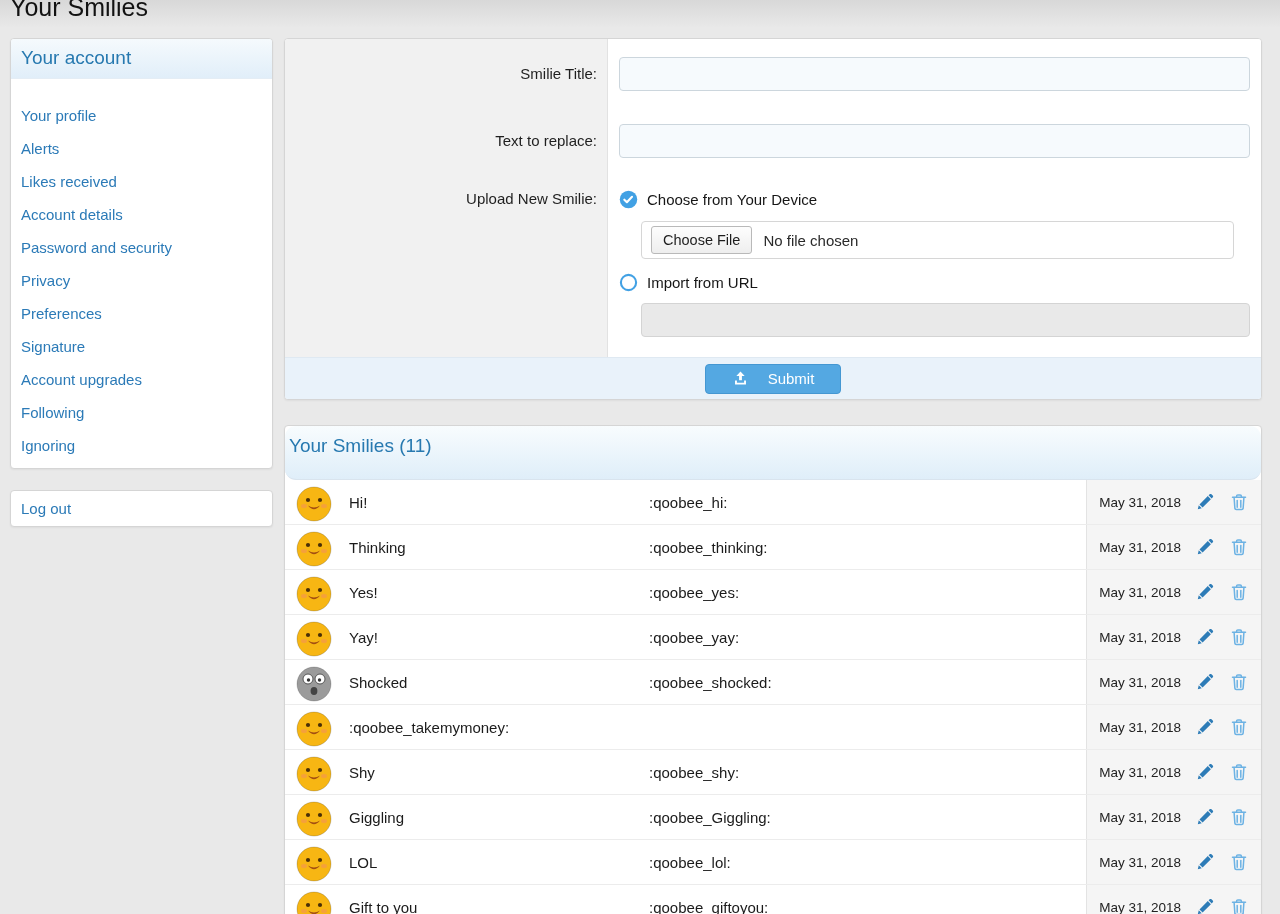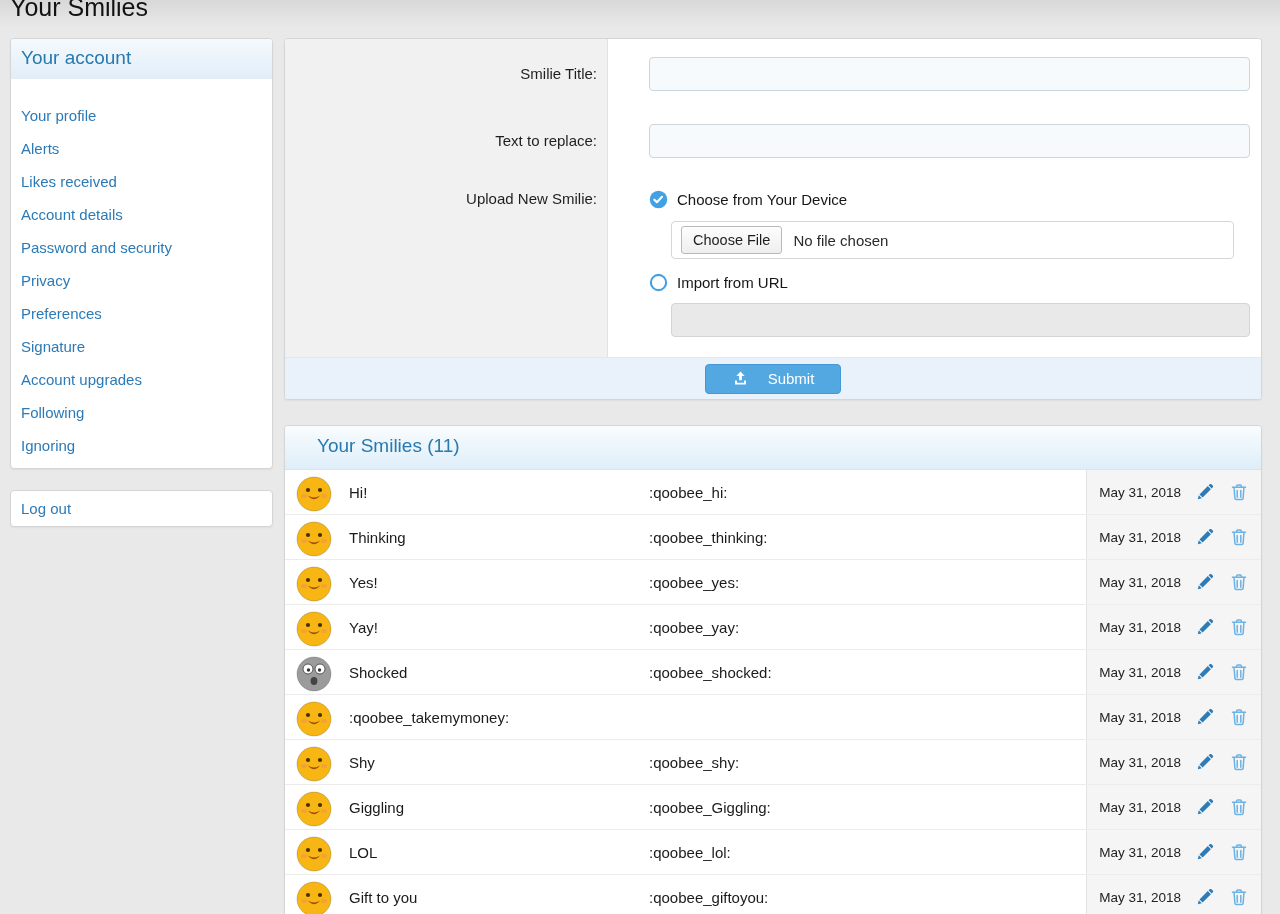--- a/index.html
+++ b/index.html
@@ -31,21 +31,21 @@
   .logout-box { margin-top:21px; }
   .logout-box .side-item { padding:9px 10px; }
 
   
   .main { position:absolute; left:284px; top:38px; width:978px; z-index:1; }
   .panel { background:#fff; border:1px solid #d5d5d5; border-radius:4px;
     overflow:hidden; box-shadow:0 1px 2px rgba(0,0,0,0.05); }
 
   .form-body { background:linear-gradient(to right,
       #f1f1f1 322px, #e2e2e2 322px, #e2e2e2 323px, #fff 323px); }
-  .f-row { display:flex;gap:30px; }
+  .f-row { display:flex; }
   .f-label { width:323px; flex:none; padding-right:11px; text-align:right;
     font-size:15px; color:#1f1f1f; }
   .f-content { flex:1; padding:0 11px; }
   .row-title { padding-top:18px; }
   .row-title .f-label { line-height:34px; }
   .row-replace { margin-top:33px; }
   .row-replace .f-label { line-height:34px; }
   .row-upload { margin-top:30px; padding-bottom:20px; }
   .row-upload .f-label { line-height:22px; }
 
@@ -69,23 +69,23 @@
   .url-input { margin:10px 0 0 22px; width:calc(100% - 22px); }
 
   .submit-strip { height:42px; background:#e9f2fa; border-top:1px solid #dfe9f2;
     display:flex; align-items:center; justify-content:center; }
   .submit-btn { display:flex; align-items:center; gap:19px; padding:0 26px; height:30px;
     background:#54a8e2; border:1px solid #4497d2; border-radius:4px; cursor:pointer;
     color:#fff; font-size:15px; font-family:"Liberation Sans",sans-serif; }
 
   
   .smilies-panel { margin-top:25px; }
-  .smilies-header { height:44px; line-height:40px; padding-left:32px;
+  .smilies-header { height:54px; line-height:40px; padding-left:4px;
     background:linear-gradient(#f8fcfe,#dfeef9); border-bottom:1px solid #d9e4ee;
-    font-size:19px; color:#2779b0; }
+    font-size:19px; color:#2779b0;border-radius:11px; }
   .srow { display:flex; height:45px; border-bottom:1px solid #ececec; background:#fff; }
   .cell-img { width:64px; flex:none; display:flex; align-items:center; padding-left:7px; }
   .smilie-svg { width:44px; height:44px; }
   .cell-title { width:300px; flex:none; display:flex; align-items:center;
     font-size:15px; color:#1b1b1b; }
   .cell-code { flex:1; display:flex; align-items:center; font-size:15px; color:#1b1b1b; }
   .cell-meta { width:175px; flex:none; background:#f5f5f5; border-left:1px solid #e3e3e3;
     display:flex; align-items:center; padding:0 12px 0 8px; }
   .s-date { flex:1; text-align:right; font-size:13.5px; color:#222; white-space:nowrap; }
   .icon-btn { width:20px; height:20px; margin-left:14px; cursor:pointer; flex:none; }

